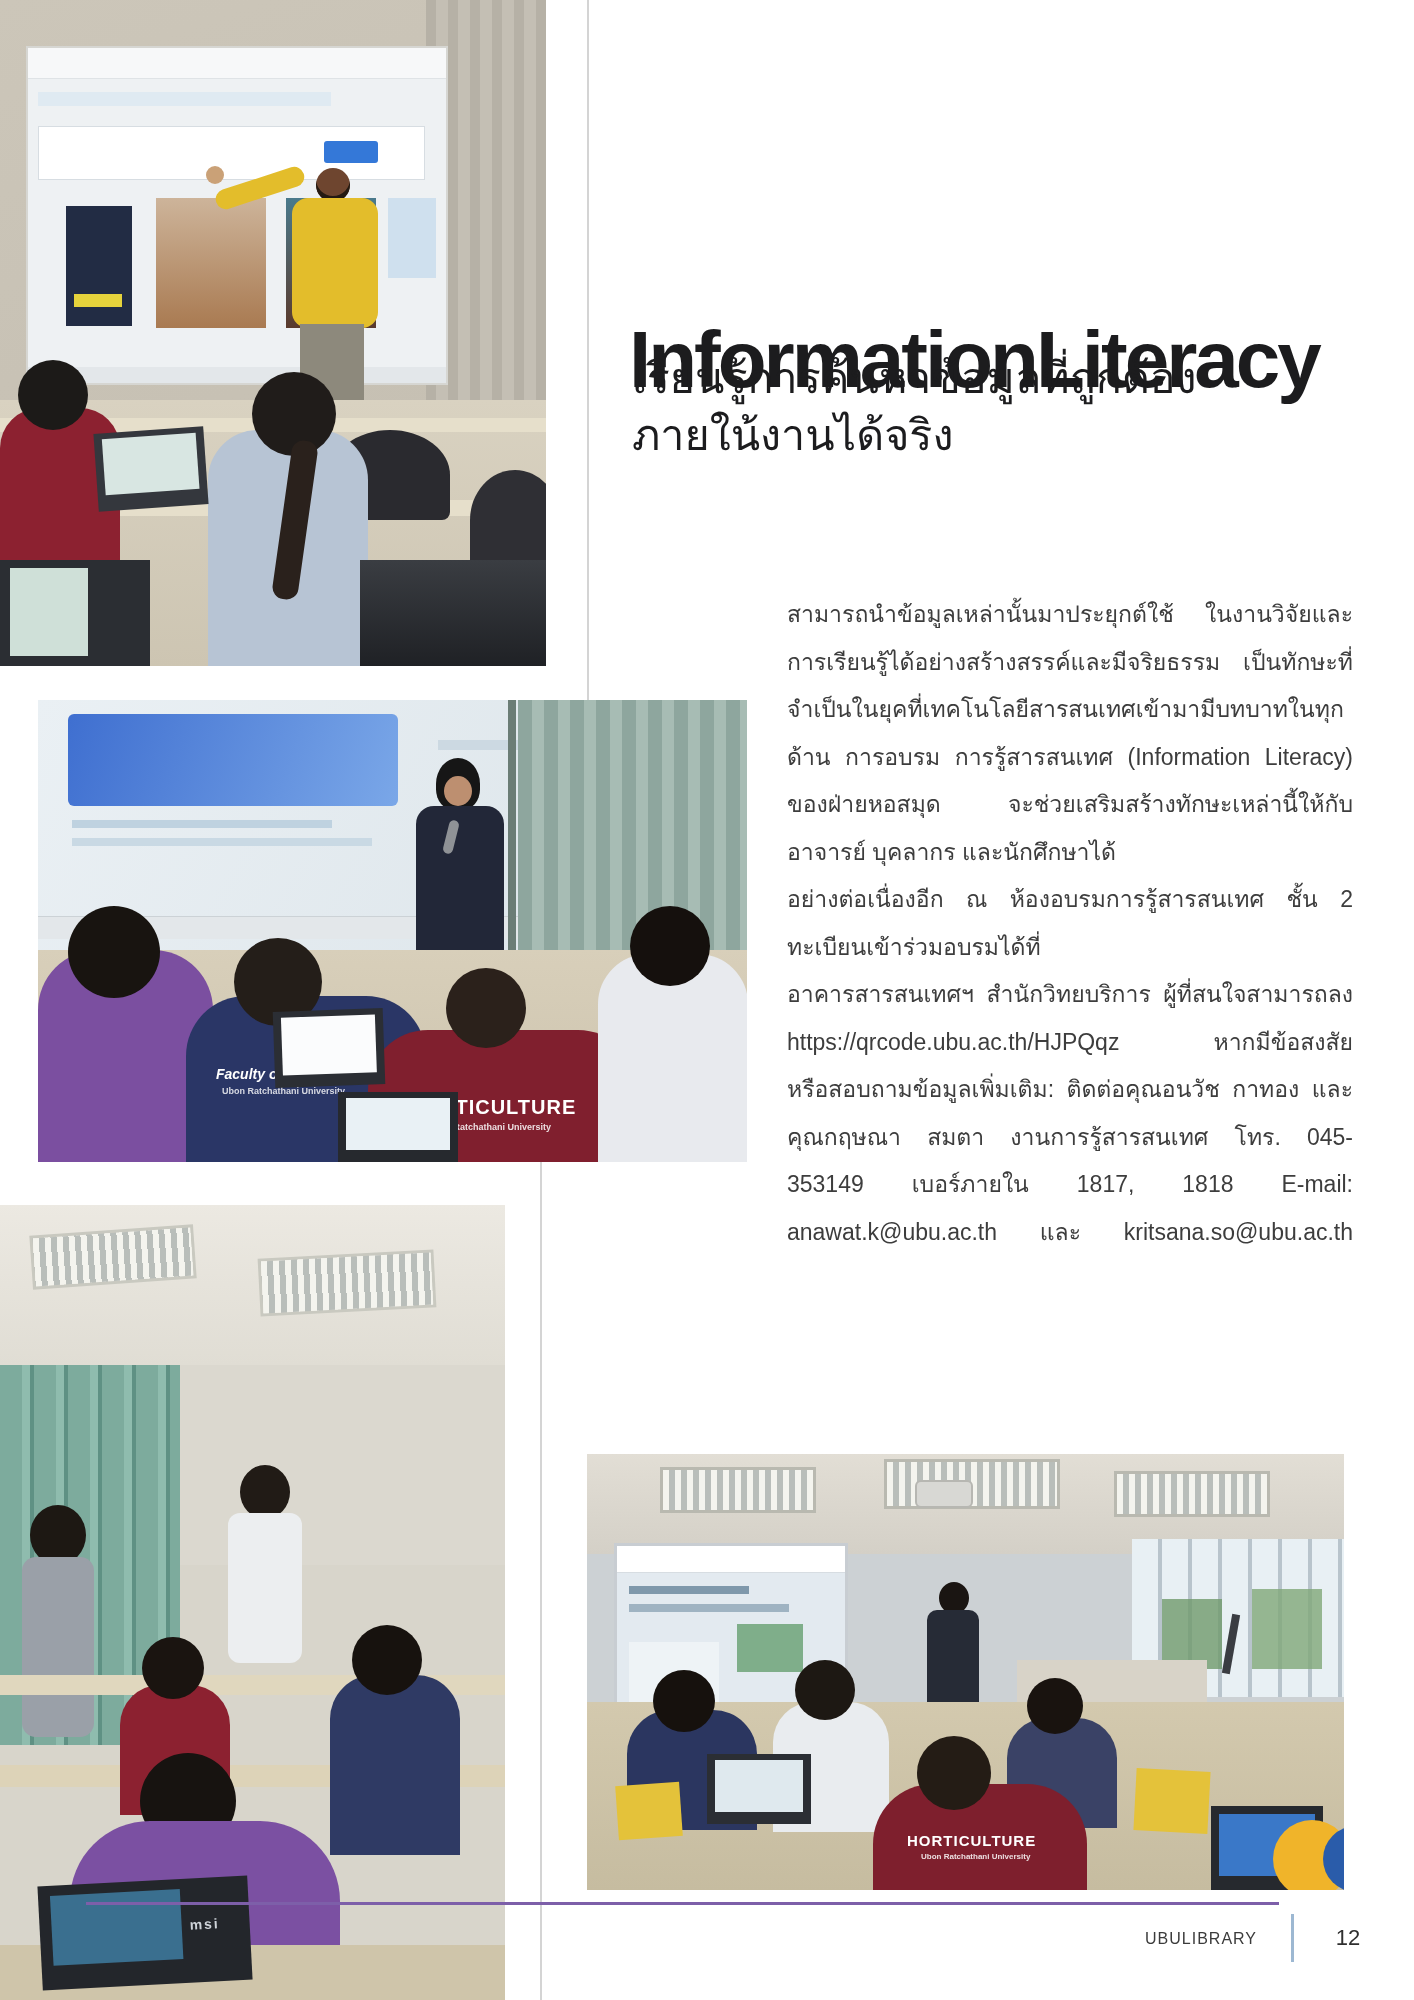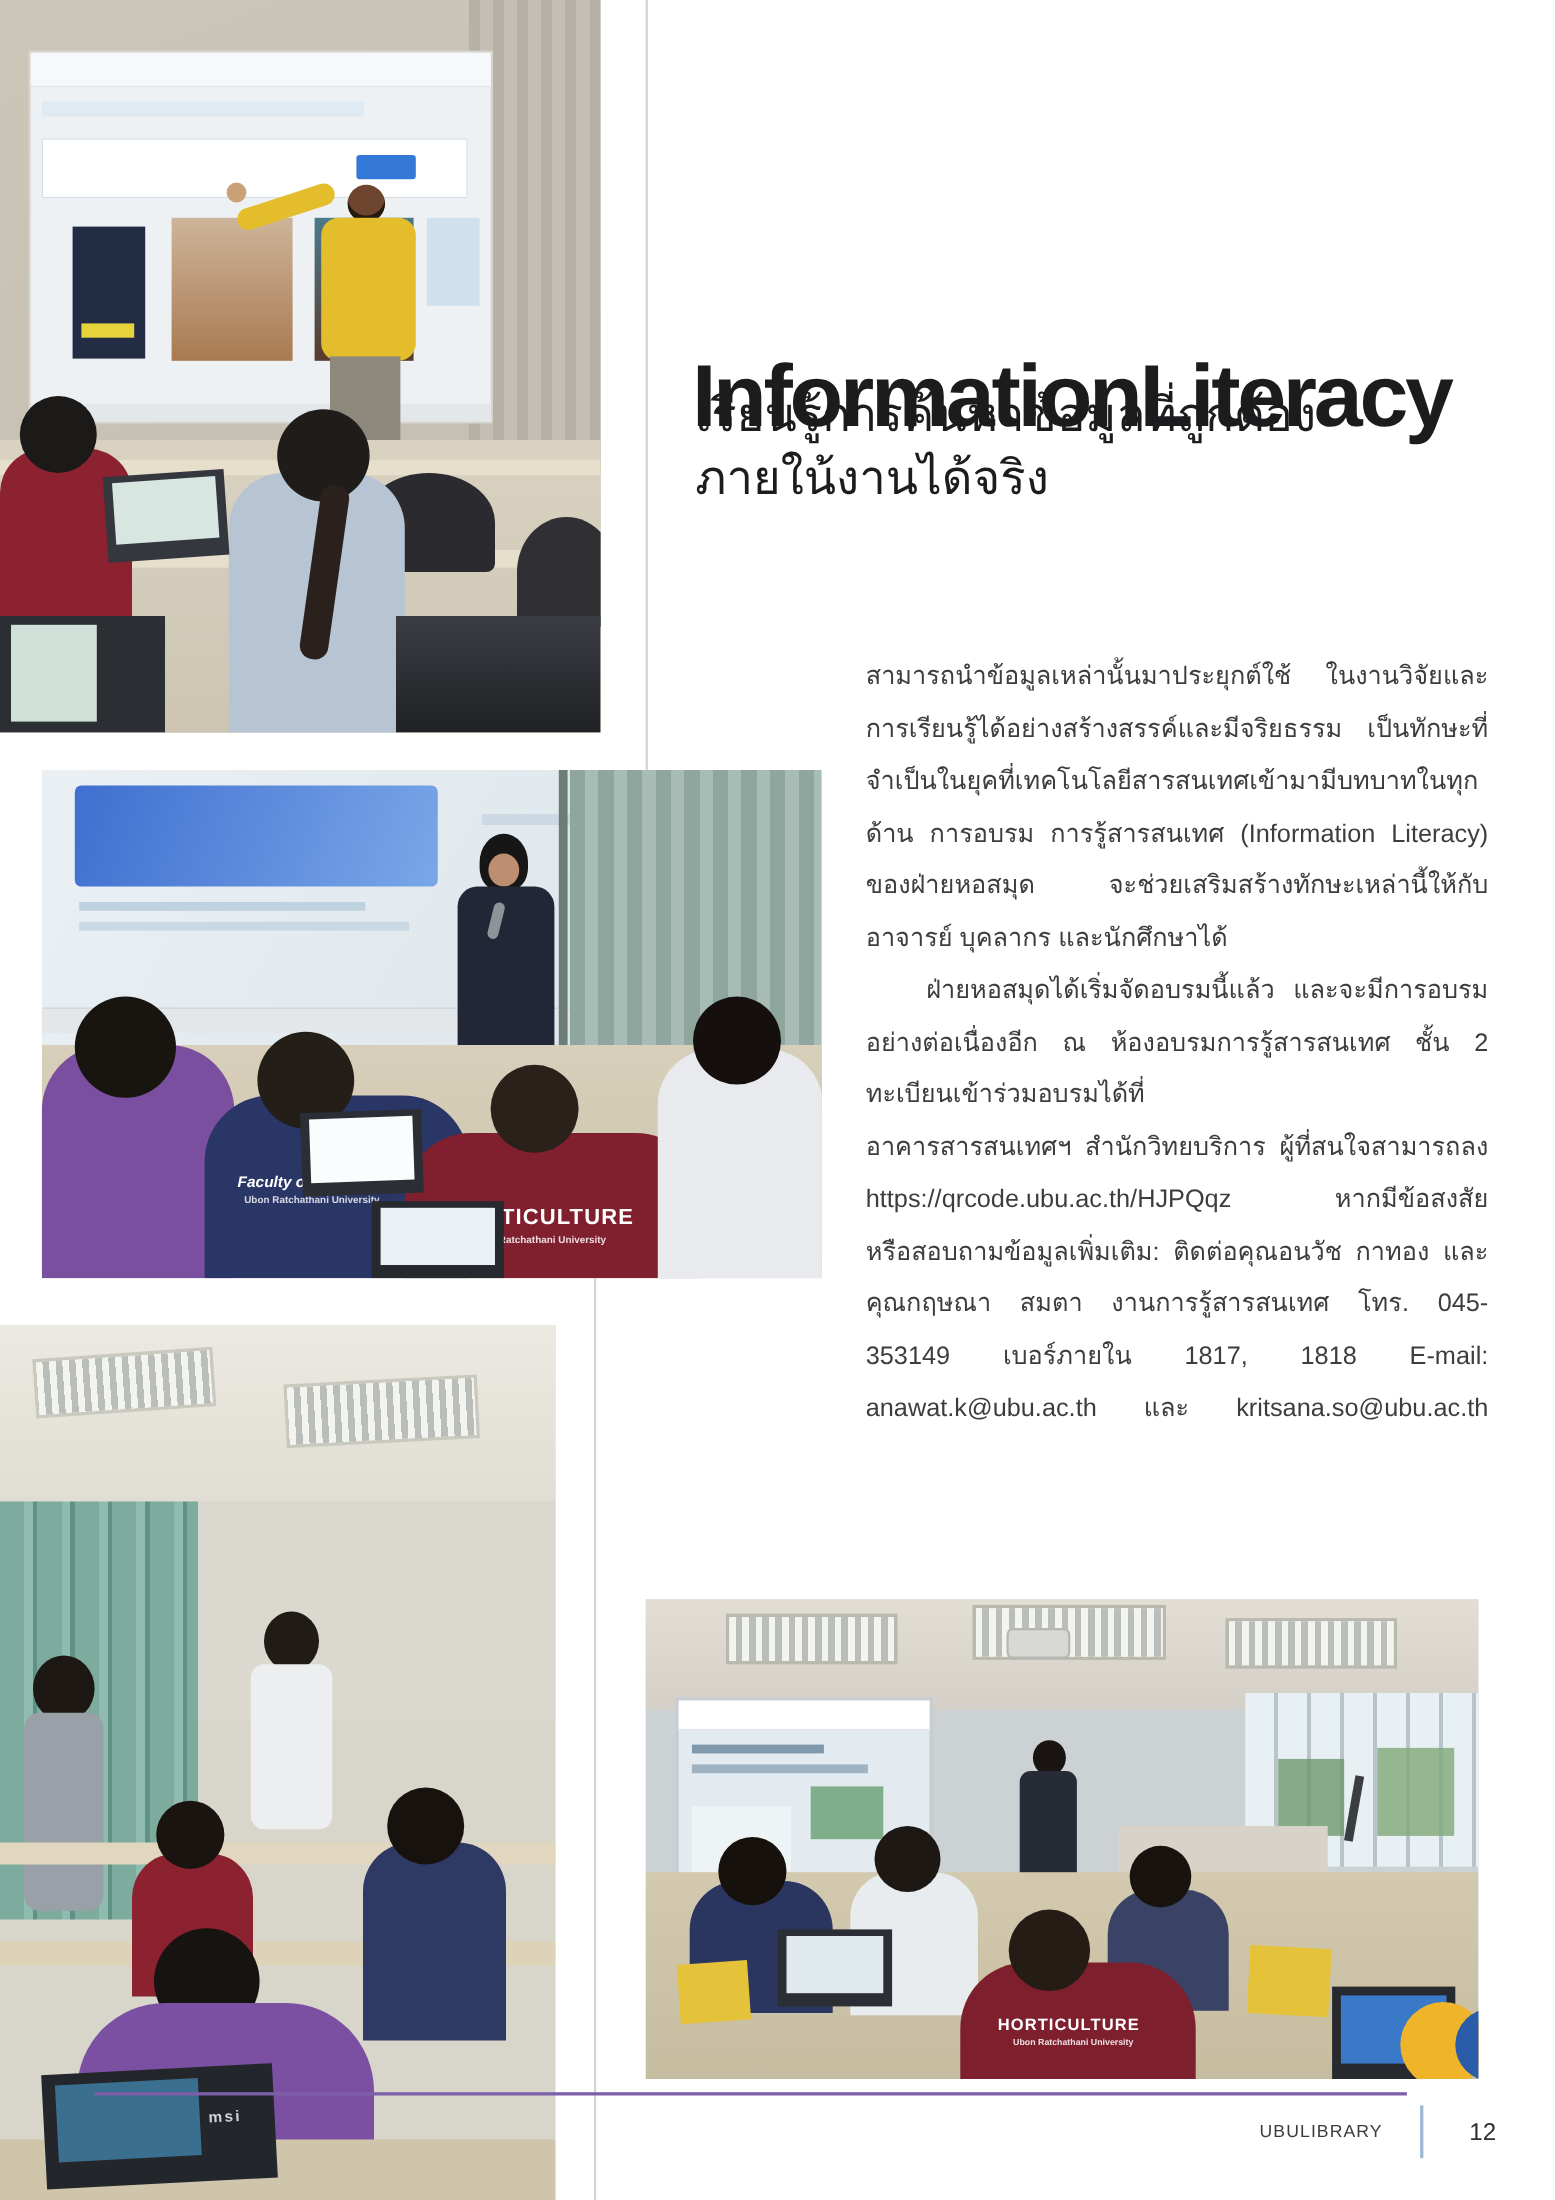--- a/index.html
+++ b/index.html
@@ -190,21 +190,20 @@
     <div>ภายใน้งานได้จริง</div>
   </div>
 
   <div class="bodycol">
     <div class="line">สามารถนำข้อมูลเหล่านั้นมาประยุกต์ใช้ ในงานวิจัยและ</div>
     <div class="line">การเรียนรู้ได้อย่างสร้างสรรค์และมีจริยธรรม เป็นทักษะที่</div>
     <div class="line">จำเป็นในยุคที่เทคโนโลยีสารสนเทศเข้ามามีบทบาทในทุก</div>
     <div class="line">ด้าน การอบรม การรู้สารสนเทศ (Information Literacy)</div>
     <div class="line">ของฝ่ายหอสมุด จะช่วยเสริมสร้างทักษะเหล่านี้ให้กับ</div>
     <div class="line nostretch">อาจารย์ บุคลากร และนักศึกษาได้</div>
-    <div class="line ind2">ฝ่ายหอสมุดได้เริ่มจัดอบรมนี้แล้ว และจะมีการอบรม</div>
     <div class="line">อย่างต่อเนื่องอีก ณ ห้องอบรมการรู้สารสนเทศ ชั้น 2</div>
     <div class="line nostretch">ทะเบียนเข้าร่วมอบรมได้ที่</div>
     <div class="line">อาคารสารสนเทศฯ สำนักวิทยบริการ ผู้ที่สนใจสามารถลง</div>
     <div class="line">https://qrcode.ubu.ac.th/HJPQqz หากมีข้อสงสัย</div>
     <div class="line">หรือสอบถามข้อมูลเพิ่มเติม: ติดต่อคุณอนวัช กาทอง และ</div>
     <div class="line">คุณกฤษณา สมตา งานการรู้สารสนเทศ โทร. 045-</div>
     <div class="line">353149 เบอร์ภายใน 1817, 1818 E-mail:</div>
     <div class="line">anawat.k@ubu.ac.th และ kritsana.so@ubu.ac.th</div>
   </div>
 

